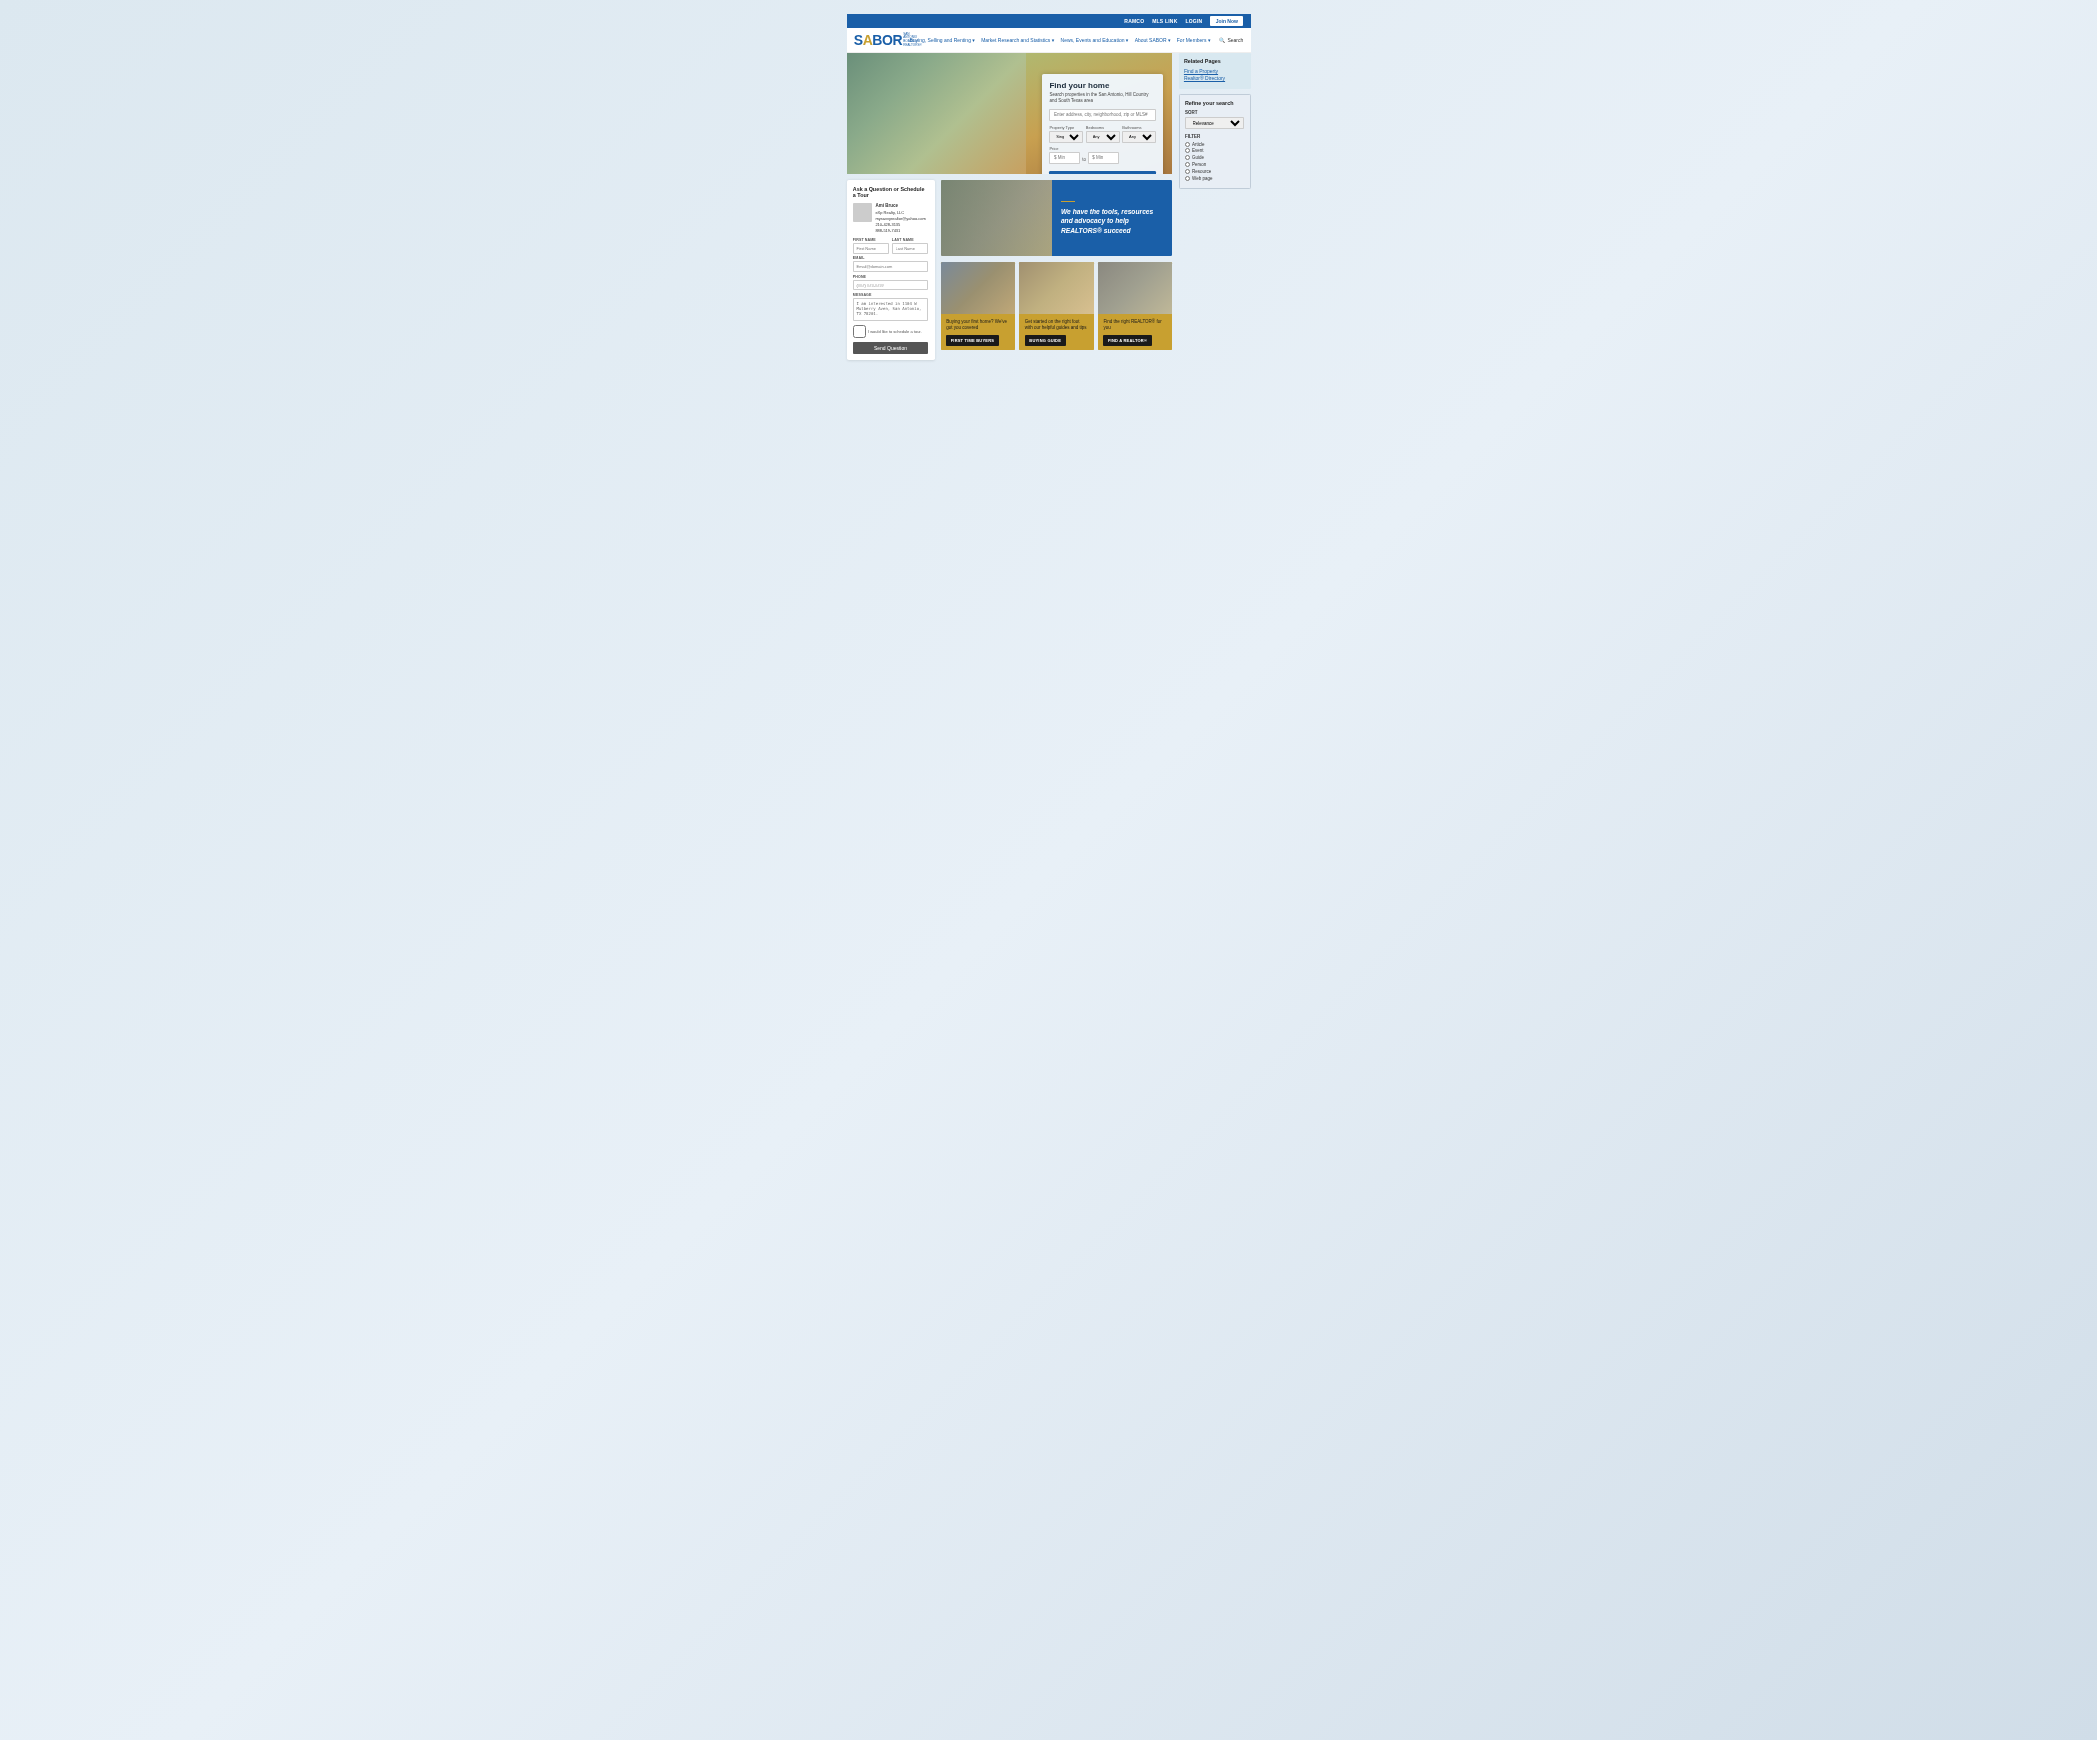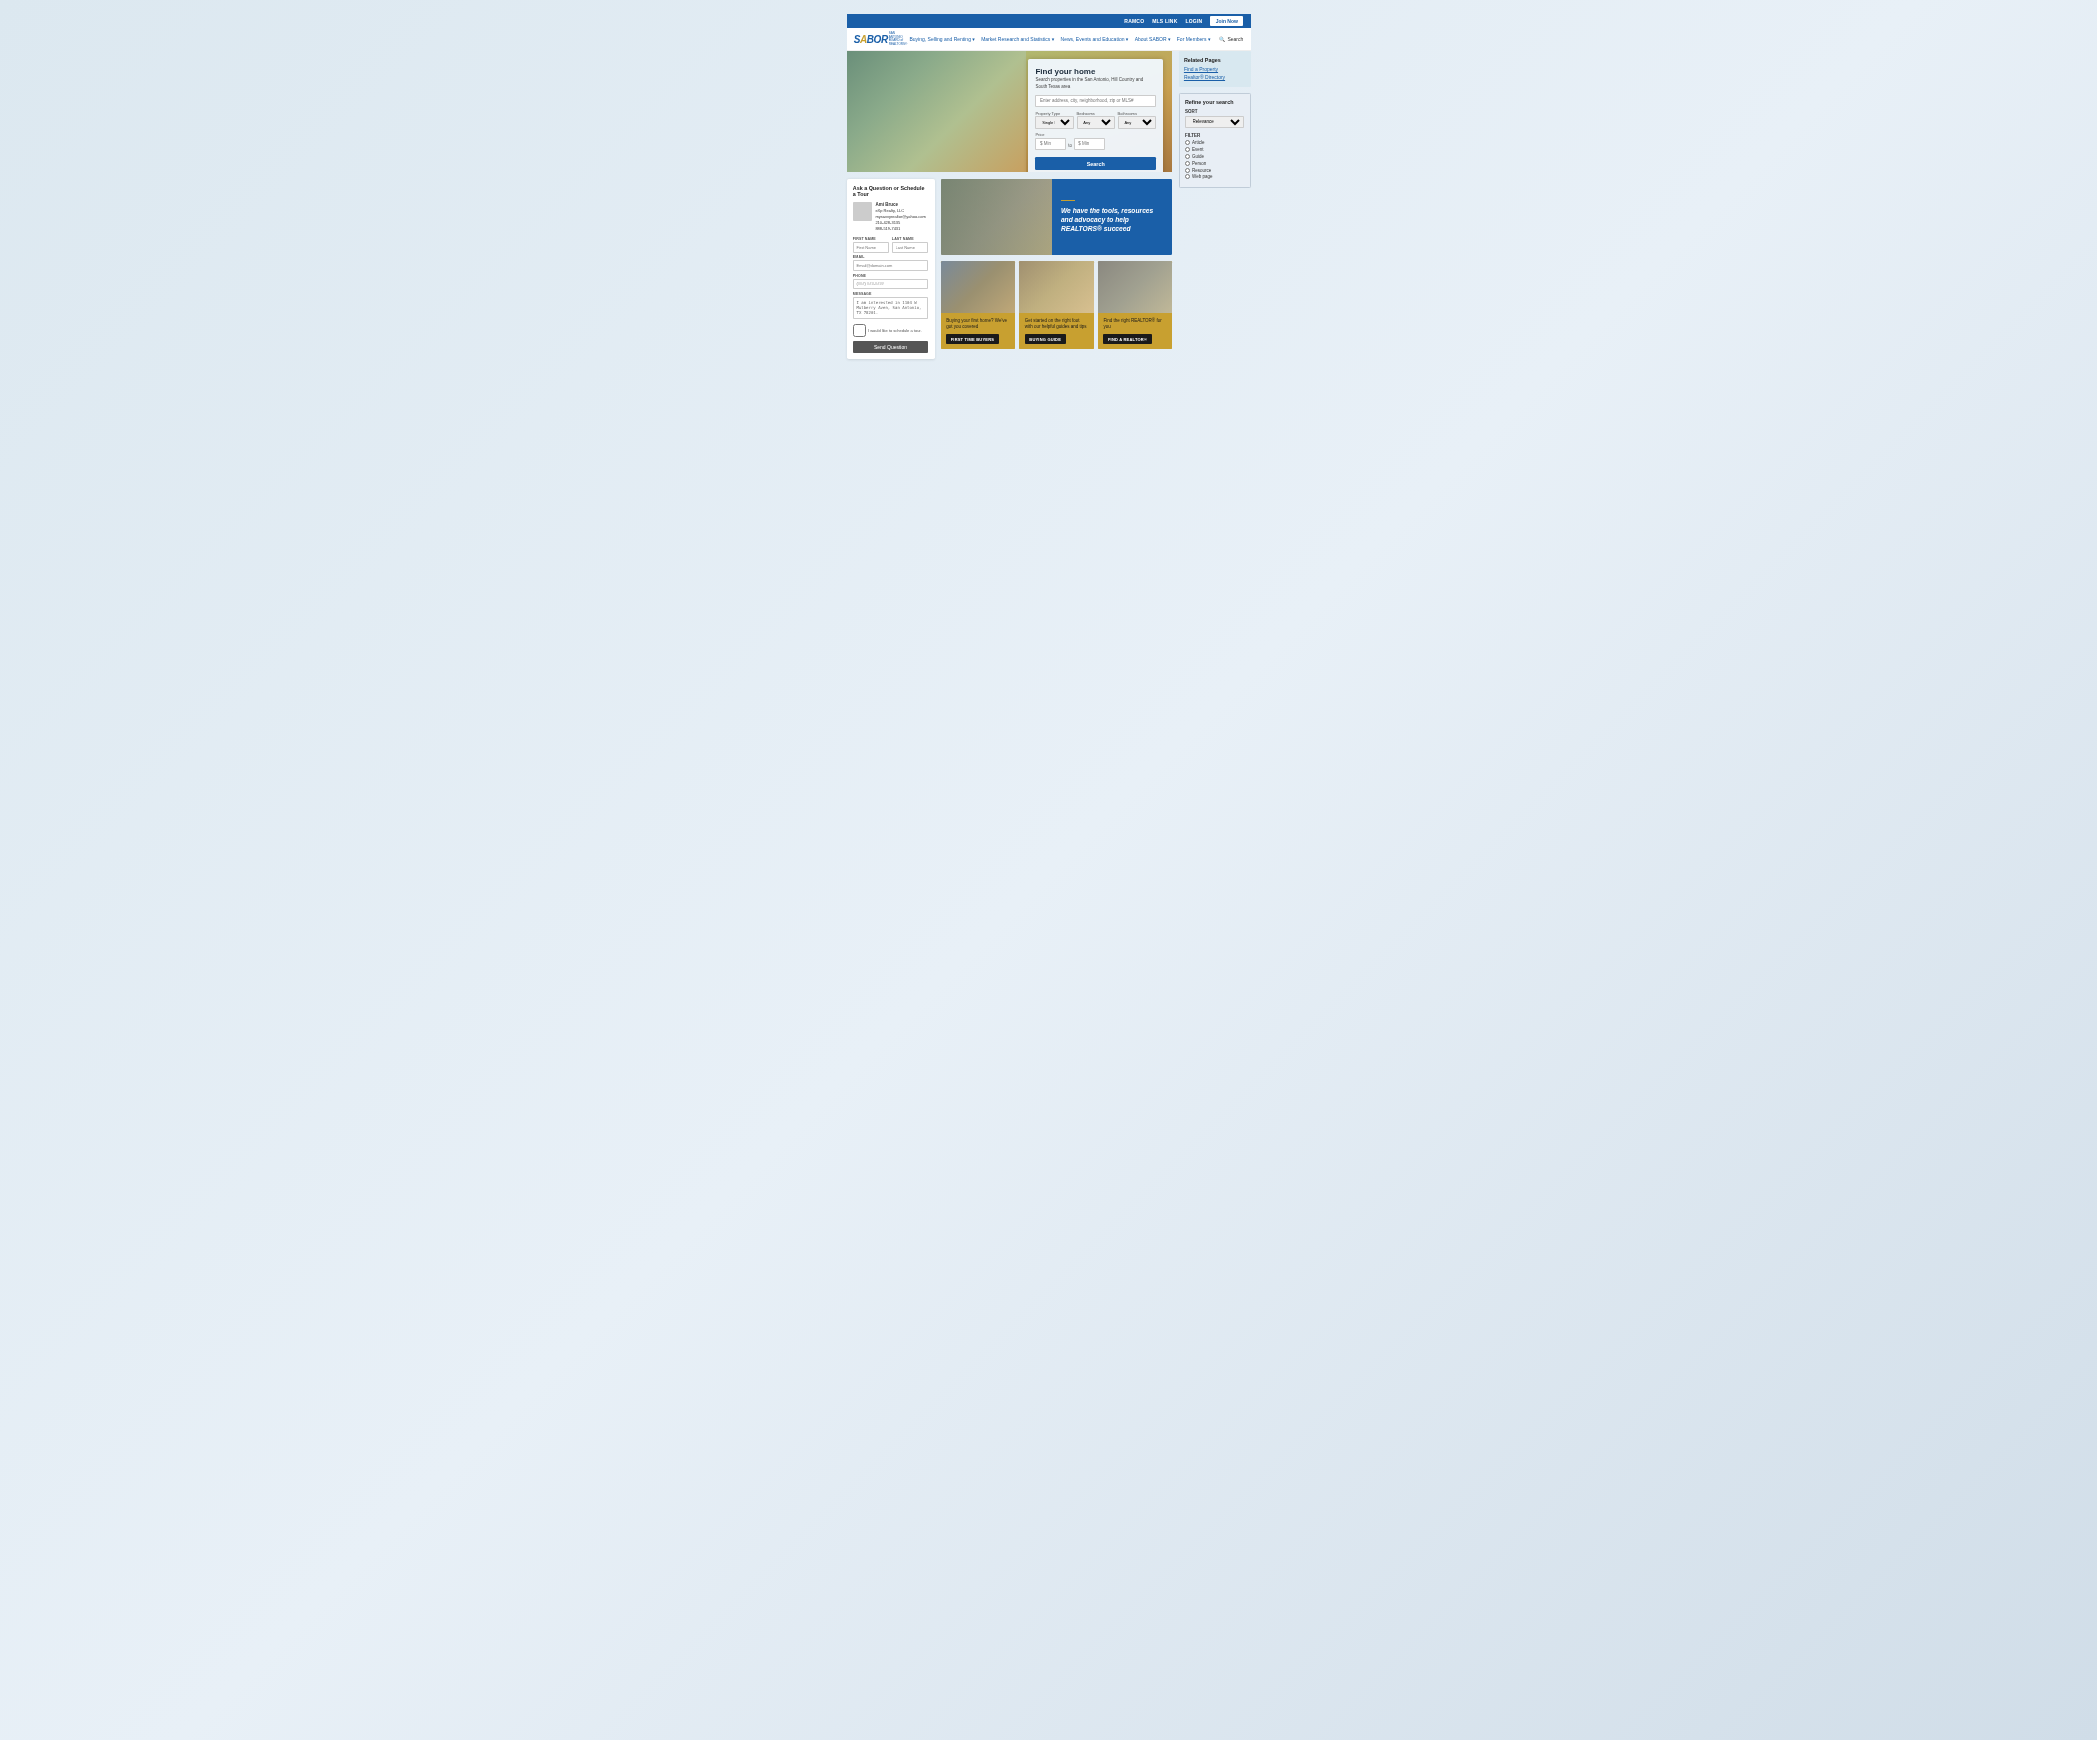--- a/index.html
+++ b/index.html
@@ -48,25 +48,24 @@
       padding: 3.6px 7.2px;
       gap: 9px;
       border-bottom: 0.4px solid #eee;
     }
     .logo-area {
       display: flex;
       align-items: center;
       min-width: 45px;
     }
     .logo-text {
-      font-size: 10px;
+      font-size: 14px;
       font-weight: bold;
       color: #1a5fa8;
       letter-spacing: -0.4px;
-      font-style: italic;
     }
     .logo-subtitle {
       font-size: 3.1px;
       color: #1a5fa8;
       line-height: 1.2;
       margin-left: 0.9px;
     }
     .nav-links {
       display: flex;
       gap: 6.3px;
@@ -124,23 +123,23 @@
     }
     .hero-img-right {
       width: 45%;
       height: 100%;
       background: linear-gradient(160deg, #b0b870 0%, #c8a050 50%, #a87840 100%);
       position: relative;
     }
     
     .search-panel {
       position: absolute;
-      top: 8px;
+      top: 21px;
       right: 9px;
-      width: 135px;
+      width: 121px;
       background: rgba(240, 248, 255, 0.95);
       border-radius: 1.8px;
       padding: 7.2px;
       box-shadow: 0 0.9px 5.4px rgba(0,0,0,0.2);
     }
     .search-panel h2 {
       font-size: 8px;
       color: #1a2a3a;
       margin-bottom: 1.8px;
       font-weight: bold;

